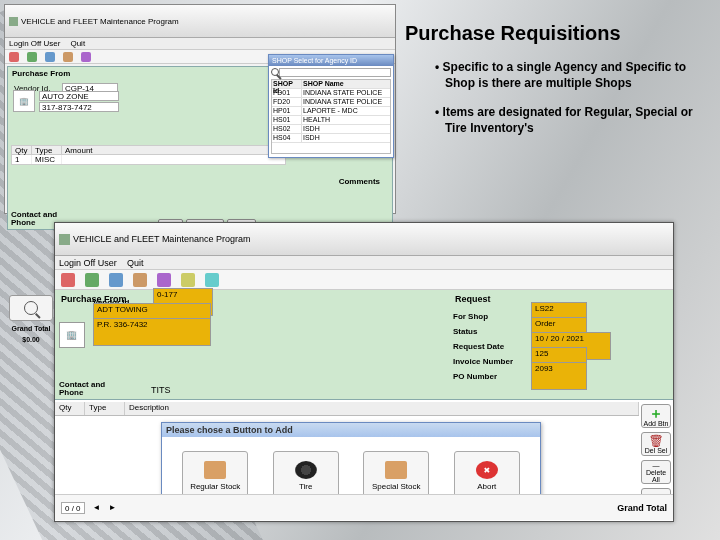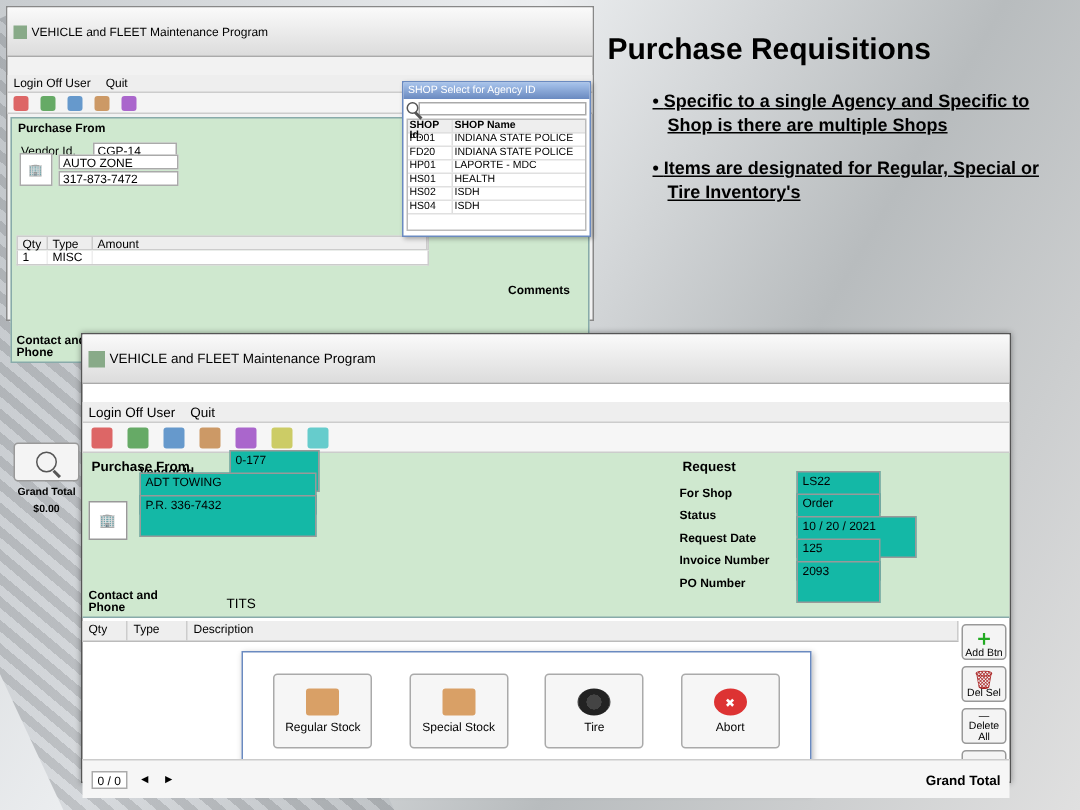--- a/index.html
+++ b/index.html
@@ -1,29 +1,29 @@
 <!DOCTYPE html>
 <html><head>
 <meta charset="utf-8">
 <style>
   * { box-sizing: border-box; margin: 0; padding: 0; font-family: Arial, sans-serif; }
   body { width: 720px; height: 540px; background: #d0d0d0; position: relative; overflow: hidden; }
   .bg { position:absolute; inset:0; background: linear-gradient(120deg, #c8cccf 0%, #eceef0 35%, #b8bcbe 65%, #e0e0e0 100%); }
   .stripe { position:absolute; left:-50px; top:20px; width:200px; height:600px; background: repeating-linear-gradient(65deg,#6a6f75 0 6px,#b0b5bb 6px 12px); transform:rotate(-25deg); opacity:.35; }
 
   .slide-title { position:absolute; top:22px; left:405px; font-size:20px; font-weight:bold; color:#000; }
-  .bullets { position:absolute; top:60px; left:435px; width:260px; font-size:12px; font-weight:bold; color:#000; line-height:1.3;text-decoration:underline; }
+  .bullets { position:absolute; top:60px; left:435px; width:260px; font-size:12px; font-weight:bold; color:#000; line-height:1.3; }
   .bullets li { list-style:none; margin-bottom:14px; padding-left:10px; text-indent:-10px; }
   .bullets li::before { content:"• "; }
 
   
   .win1 { position:absolute; top:4px; left:4px; width:392px; height:210px; background:#f2f2f2; border:1px solid #888; font-size:8px; }
   .titlebar { height:14px; background:linear-gradient(#fafafa,#dcdcdc); border-bottom:1px solid #aaa; display:flex; align-items:center; padding:16px 4px; }
   .titlebar .sq { width:9px; height:9px; background:#8a8; margin-right:3px; }
-  .menubar { height:12px; background:#eee; border-bottom:1px solid #ccc; display:flex; align-items:center; gap:10px; padding:0 4px;margin-top:12px; }
+  .menubar { height:12px; background:#eee; border-bottom:1px solid #ccc; display:flex; align-items:center; gap:10px; padding:0 4px; }
   .toolbar1 { height:14px; background:#f4f4f4; border-bottom:1px solid #ccc; display:flex; align-items:center; gap:8px; padding:0 4px; }
   .toolbar1 .ic { width:10px; height:10px; background:#d66; border-radius:2px; }
 
   .win1-body { display:flex; height:calc(100% - 40px); }
   .panel-green { flex:1; background:#cfe8cf; border:1px solid #8aa; margin:2px; position:relative; }
   .panel-green .ph { position:absolute; top:2px; left:4px; font-weight:bold; }
   .panel-green .rh { position:absolute; top:2px; right:60px; font-weight:bold; }
   .gp-row { display:flex; height:12px; align-items:center; margin:1px 3px; }
   .gp-row label { width:48px; }
   .gp-row .val { background:#fff; border:1px solid #aaa; padding:0 2px; min-width:56px; height:10px; line-height:10px; }
@@ -64,21 +64,21 @@
   .win2 .tab { border:1px solid #bbb; border-bottom:none; border-radius:3px 3px 0 0; padding:1px 6px; background:#e4e4e4; margin-right:2px; font-size:8px; }
   .win2 .tb2 { height:20px; background:#f6f6f6; border-bottom:1px solid #ccc; display:flex; align-items:center; gap:10px; padding:0 6px; }
   .win2 .tb2 .ic{ width:14px; height:14px; border-radius:2px; }
 
   .win2-main { position:relative; height:calc(100% - 68px); }
   .greenband { position:absolute; top:0; left:0; right:0; height:110px; background:#cfe8cf; border-bottom:1px solid #8aa; padding:4px 6px; }
   .greenband .pf { font-weight:bold; font-size:9px; }
   .greenband .req { position:absolute; top:4px; left:400px; font-weight:bold; font-size:9px; }
   .gb-row { display:flex; align-items:center; height:14px; margin:1px 0; }
   .gb-row label { width:60px; font-weight:bold; font-size:8px; }
-  .gb-row .val { background:#14b8a6; border:1px solid #999; height:28px; padding:0 3px; font-size:8px; line-height:12px; }
+  .gb-row .val { background:#eab308; border:1px solid #999; height:28px; padding:0 3px; font-size:8px; line-height:12px; }
   .greenband .icon-col { position:absolute; top:18px; left:4px; }
   .greenband .vendor-col { position:absolute; top:4px; left:38px; }
   .greenband .r-col { position:absolute; top:18px; left:398px; }
   .greenband .r-col label{ width:78px; }
   .greenband .contact { position:absolute; bottom:2px; left:4px; font-weight:bold; font-size:8px; line-height:1;}
   .greenband .phone-v { position:absolute; bottom:4px; left:96px; }
   .greenband .phone-v .val{ width:70px; }
   .greenband .icon-box2{ width:26px; height:26px; background:#fff; border:1px solid #999; margin-top:14px; display:flex; align-items:center; justify-content:center; }
 
   .items-h { position:absolute; top:112px; left:0; right:34px; height:14px; background:#eee; border-bottom:1px solid #bbb; display:flex; font-size:8px; }
@@ -329,32 +329,33 @@
       <button>
           <span>—</span>
           <span>Delete All</span>
         </button>
       <button>
           <span style="color:#c33;font-size:12px">✖</span>
         </button>
     </div>
 
     <div class="choose-dlg">
+      <div class="dh">Please chose a Button to Add</div>
       <div class="body2">
         <button>
             <div class="chip" style="background:#d9a066"></div>
             <span>Regular Stock</span>
           </button>
         <button>
+            <div class="chip" style="background:radial-gradient(circle,#444 35%,#222 36% 70%,#444 71%);border-radius:50%"></div>
+            <span>Tire</span>
+          </button>
+        <button>
             <div class="chip" style="background:#d9a066"></div>
             <span>Special Stock</span>
-          </button>
-        <button>
-            <div class="chip" style="background:radial-gradient(circle,#444 35%,#222 36% 70%,#444 71%);border-radius:50%"></div>
-            <span>Tire</span>
           </button>
         <button>
             <div class="chip" style="background:#d33;border-radius:50%;color:#fff;display:flex;align-items:center;justify-content:center">✖</div>
             <span>Abort</span>
           </button>
       </div>
     </div>
 
     <div class="footer2">
       <span class="pg">0 / 0</span>

